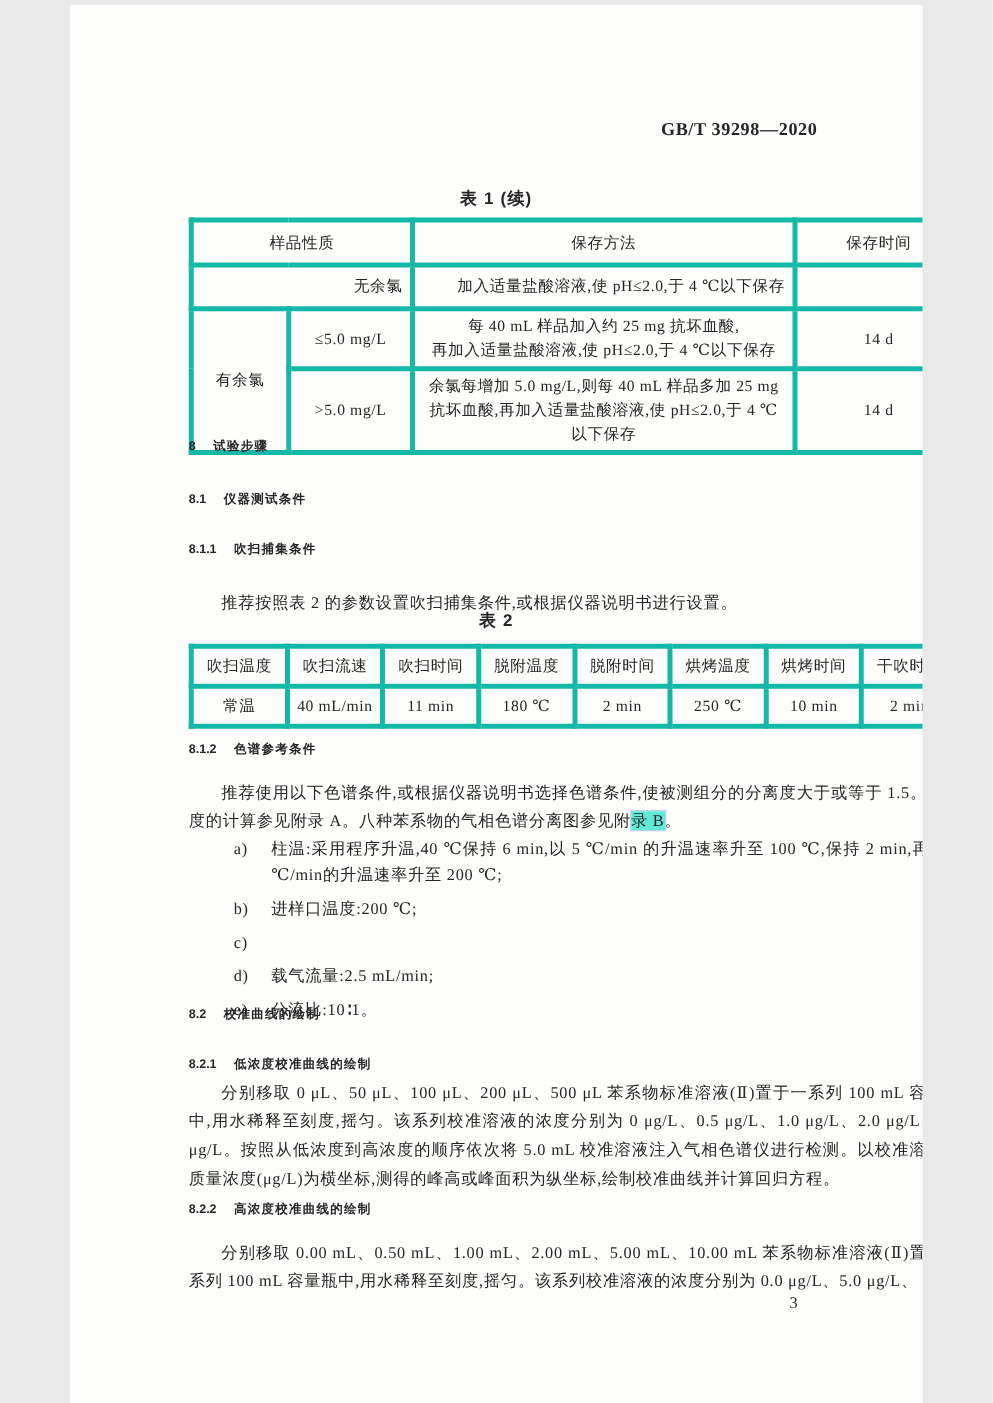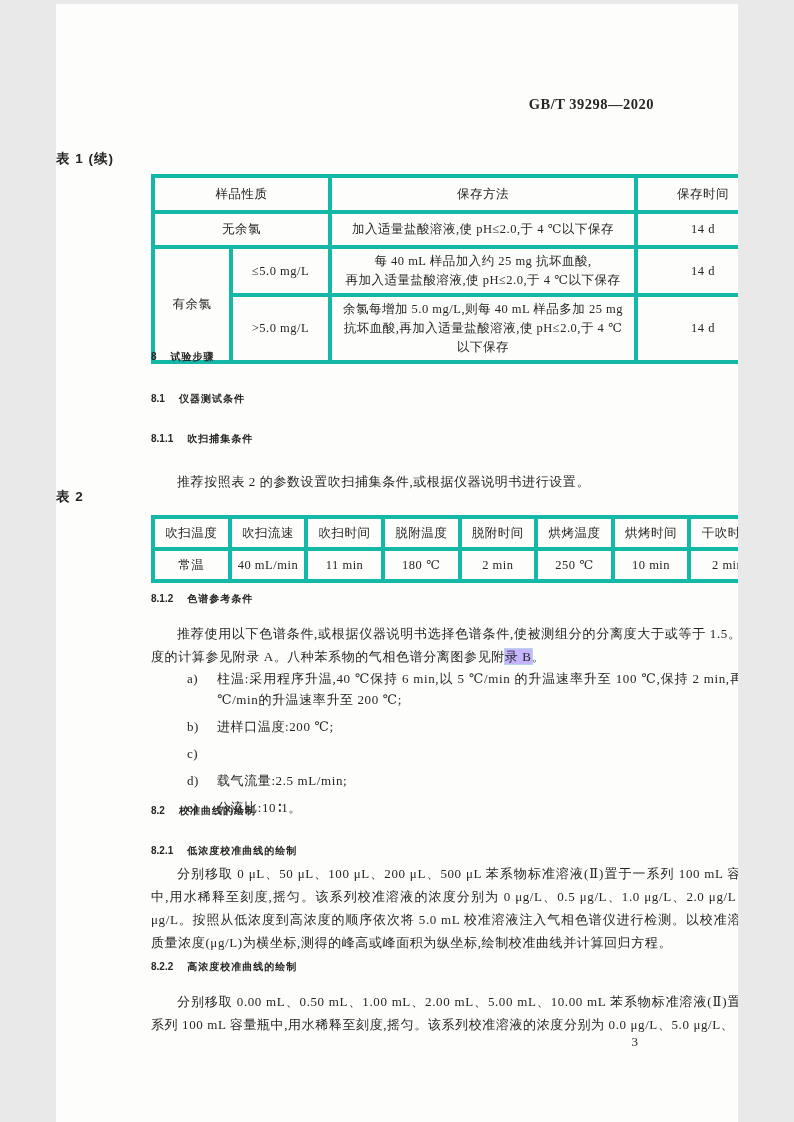--- a/index.html
+++ b/index.html
@@ -12,41 +12,41 @@
     color:#262626;
     overflow:hidden;
   }
   .doc-number{
     position:absolute;top:92px;right:84px;
     font-family:"Liberation Serif","DejaVu Serif",serif;
     font-weight:bold;font-size:14.5px;letter-spacing:0.5px;
   }
   .table-title{
     position:absolute;left:0;width:100%;
-    text-align:left;font-weight:bold;font-size:13.5px;
+    text-align:center;font-weight:bold;font-size:13.5px;
     font-family:"Liberation Sans","DejaVu Sans",sans-serif;
     letter-spacing:1px;
   }
   #t1-title{top:146px;}
   #t2-title{top:484px;}
   table{
     border-collapse:collapse;table-layout:fixed;
     font-size:12.5px;letter-spacing:0.5px;
   }
   #table1{position:absolute;left:95px;top:170px;width:617px;}
   #table2{position:absolute;left:95px;top:511px;width:617px;}
   #table1 th,#table1 td,#table2 th,#table2 td{
     border:4px solid #14b8a6;
     text-align:center;vertical-align:middle;
     padding:2px 6px;font-weight:normal;
   }
   #table1{border:2px solid #2e2e2e;}
   #table2{border:2px solid #2e2e2e;}
   #table1 tr.hdr th{height:28px;}
-  #table1 tr.r1 td{height:27px;}
+  #table1 tr.r1 td{height:27px;text-align:right;}
   #table1 tr.r2 td{height:40px;}
   #table1 tr.r3 td{height:41px;text-align:center;}
   #table1 td.method-justify{text-align:justify;padding:3px 10px;line-height:19px;}
   #table1 td.method-center{line-height:19px;}
   #table2 th{height:24px;}
   #table2 td{height:24px;}
   .heading{
     position:absolute;left:95px;
     font-family:"Liberation Sans","DejaVu Sans",sans-serif;
     font-weight:bold;font-size:10px;letter-spacing:1px;
@@ -61,21 +61,21 @@
   #s822{top:956px;}
   .para{
     position:absolute;left:95px;width:618px;
     font-size:13px;line-height:23px;letter-spacing:0.6px;
     text-align:justify;text-indent:2em;
   }
   #p811{top:466px;text-align:left;}
   #p812{top:618px;}
   #p821{top:858px;}
   #p822{top:986px;}
-  .hl{background:#c4b5fd;box-shadow:0 0 0 1px #b9d3ea;}
+  .hl{background:#5eead4;box-shadow:0 0 0 1px #b9d3ea;}
   .cond-list{position:absolute;left:95px;top:664px;width:618px;}
   .cond-item{
     display:flex;align-items:flex-start;
     padding-left:36px;
     font-size:13px;line-height:21px;letter-spacing:0.6px;
     margin-bottom:6px;
   }
   .cond-item .label{flex:0 0 30px;}
   .cond-item .text{flex:1;text-align:justify;}
   .page-number{

